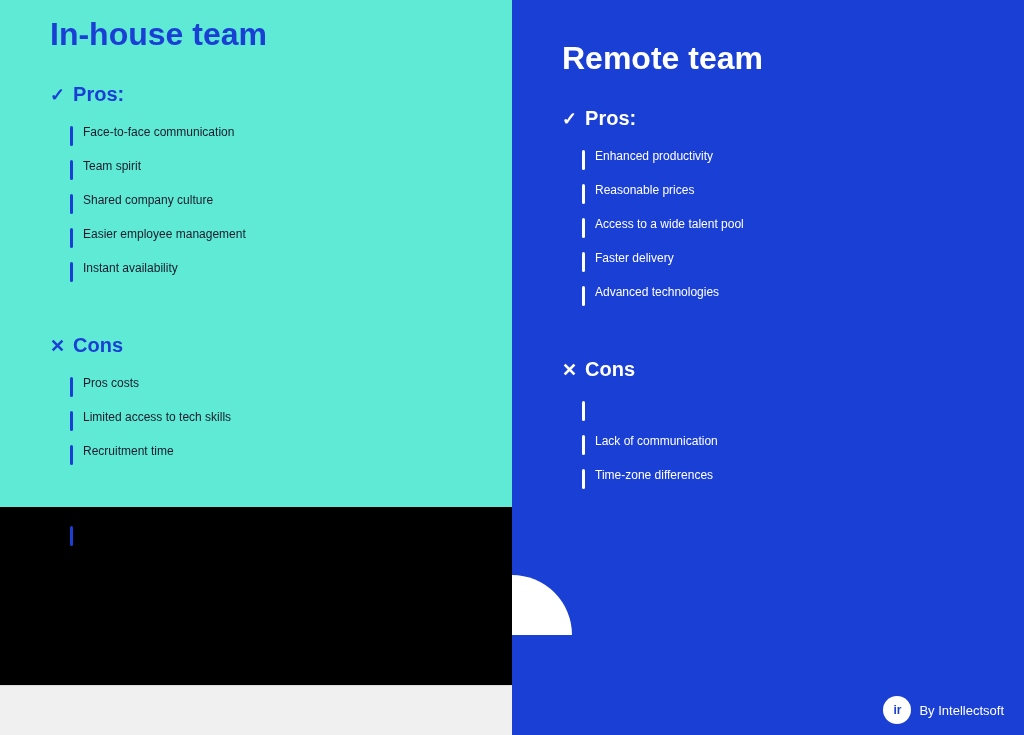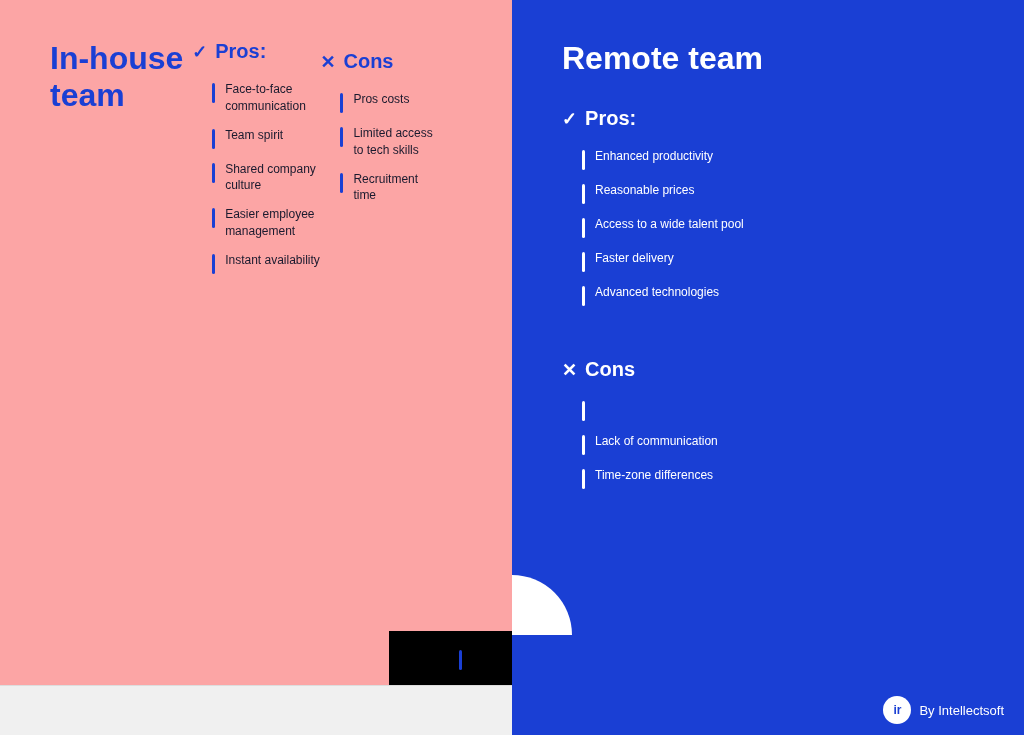--- a/index.html
+++ b/index.html
@@ -15,24 +15,24 @@
     }
 
     .main-container {
       display: flex;
       flex: 1;
       overflow: hidden;
     }
 
     .left-panel {
       width: 50%;
-      background: #fca5a5;
-      padding: 40px 50px;
-      display: flex;
-      flex-direction: row;
+      background: #5eead4;
+      padding: 16px 50px;
+      display: flex;
+      flex-direction: column;
     }
 
     .right-panel {
       width: 50%;
       background: #1a3fd4;
       padding: 40px 50px;
       display: flex;
       flex-direction: column;
       position: relative;
     }

